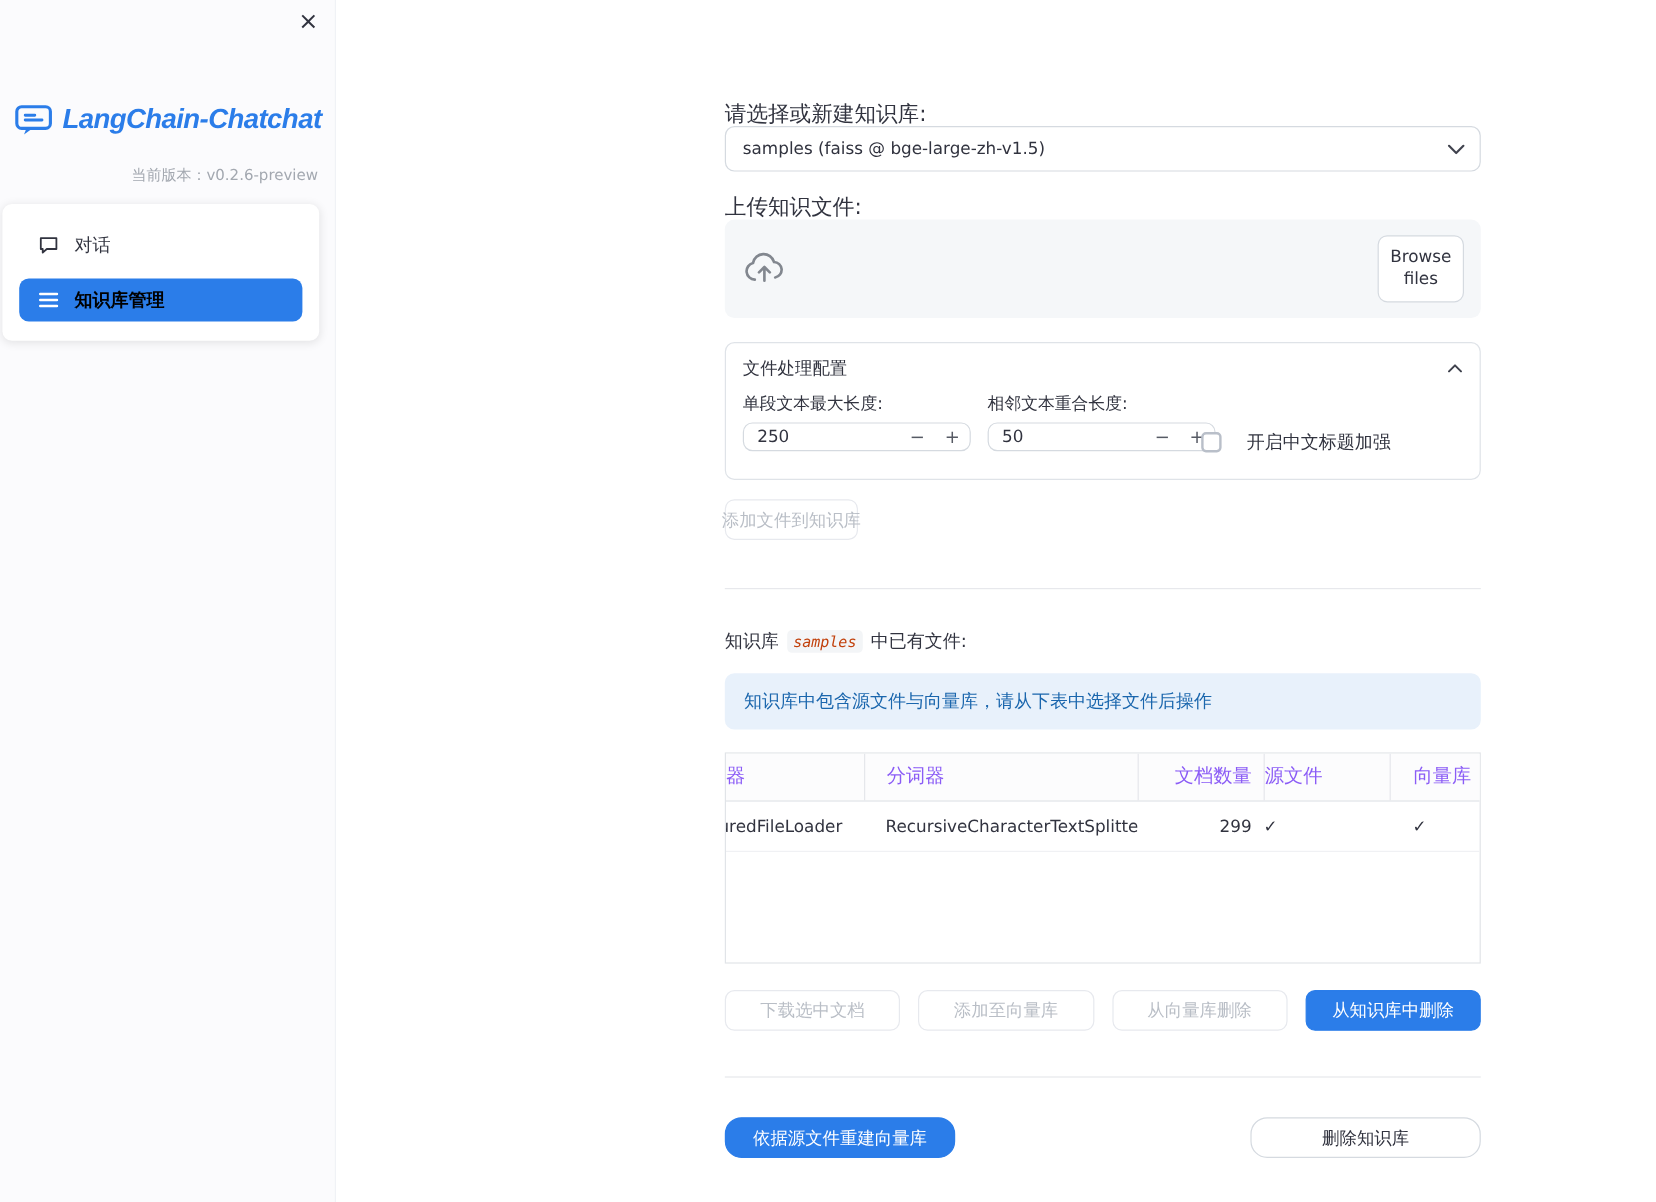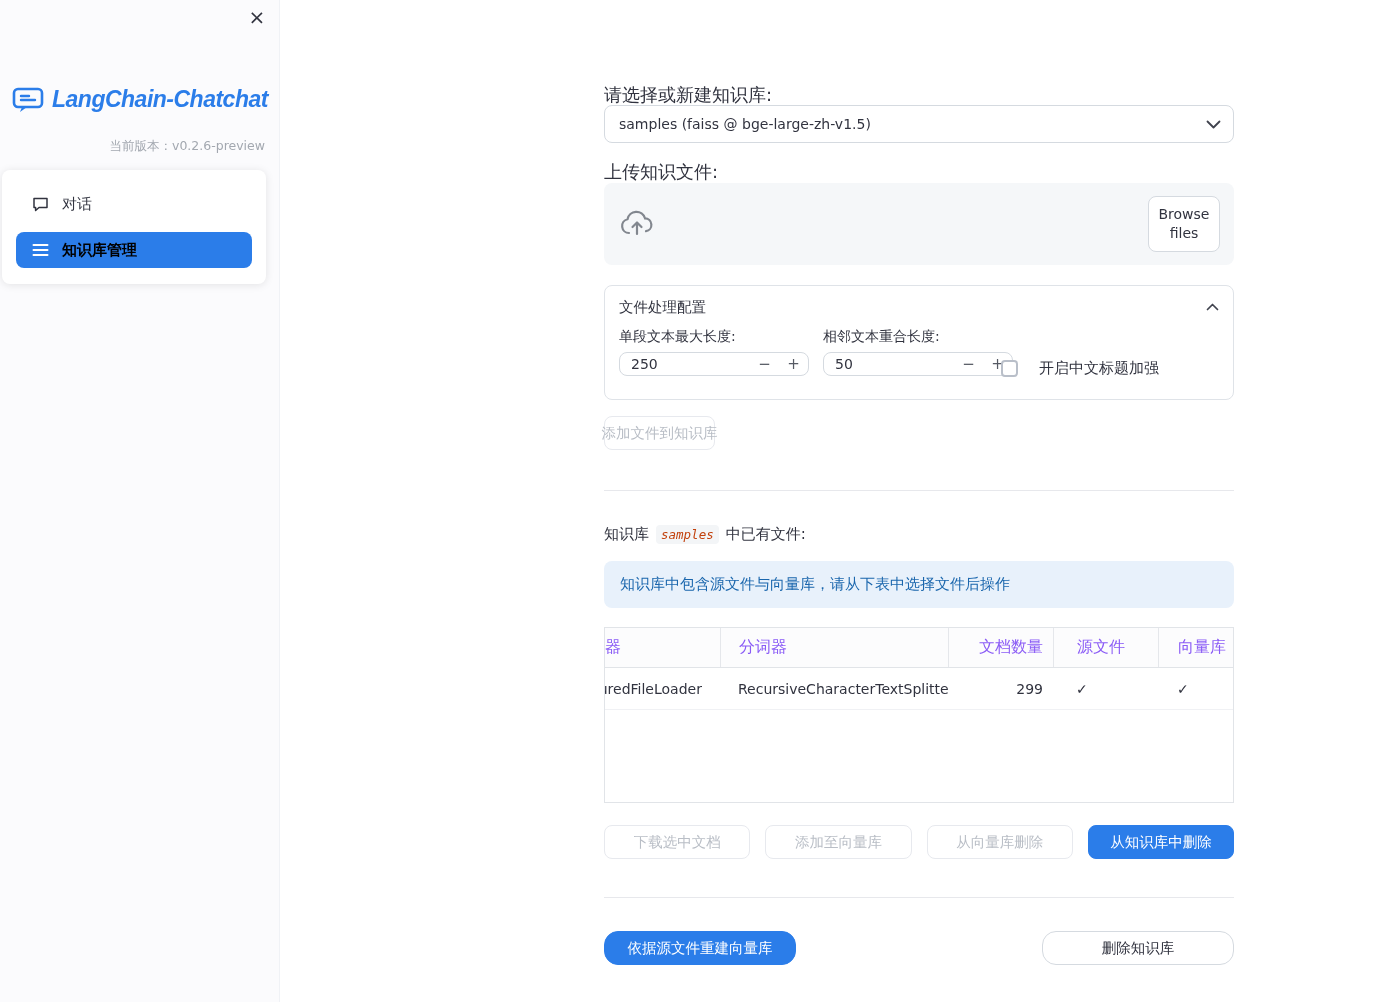--- a/index.html
+++ b/index.html
@@ -152,21 +152,21 @@
   .t-head{height:40px;border-bottom:1px solid #e1e4e8;background:#fcfcfd;}
   .t-data{height:42px;border-bottom:1px solid #f0f1f4;cursor:pointer;}
   .t-cell{
     height:100%;display:flex;align-items:center;overflow:hidden;
     font-size:14px;white-space:nowrap;
   }
   .t-head .t-cell{font-size:16px;font-weight:500;color:#8b5cf6;}
   .c1{width:115px;flex:0 0 115px;}
   .c2{width:228px;flex:0 0 228px;padding-left:18px;}
   .c3{width:105px;flex:0 0 105px;justify-content:flex-end;padding-right:10px;}
-  .c4{width:105px;flex:0 0 105px;padding-left:23px;}
+  .c4{width:105px;flex:0 0 105px;}
   .c5{width:76px;flex:0 0 76px;padding-left:19px;}
   .t-head .t-cell + .t-cell{border-left:1px solid #e5e7eb;}
   .clip-head{display:inline-block;margin-left:-64px;}
   .clip-cell{display:inline-block;margin-left:-66px;}
 
   .actions-row{
     top:825px;height:34px;display:flex;gap:15px;
   }
   .actions-row .btn{flex:1;}
 

